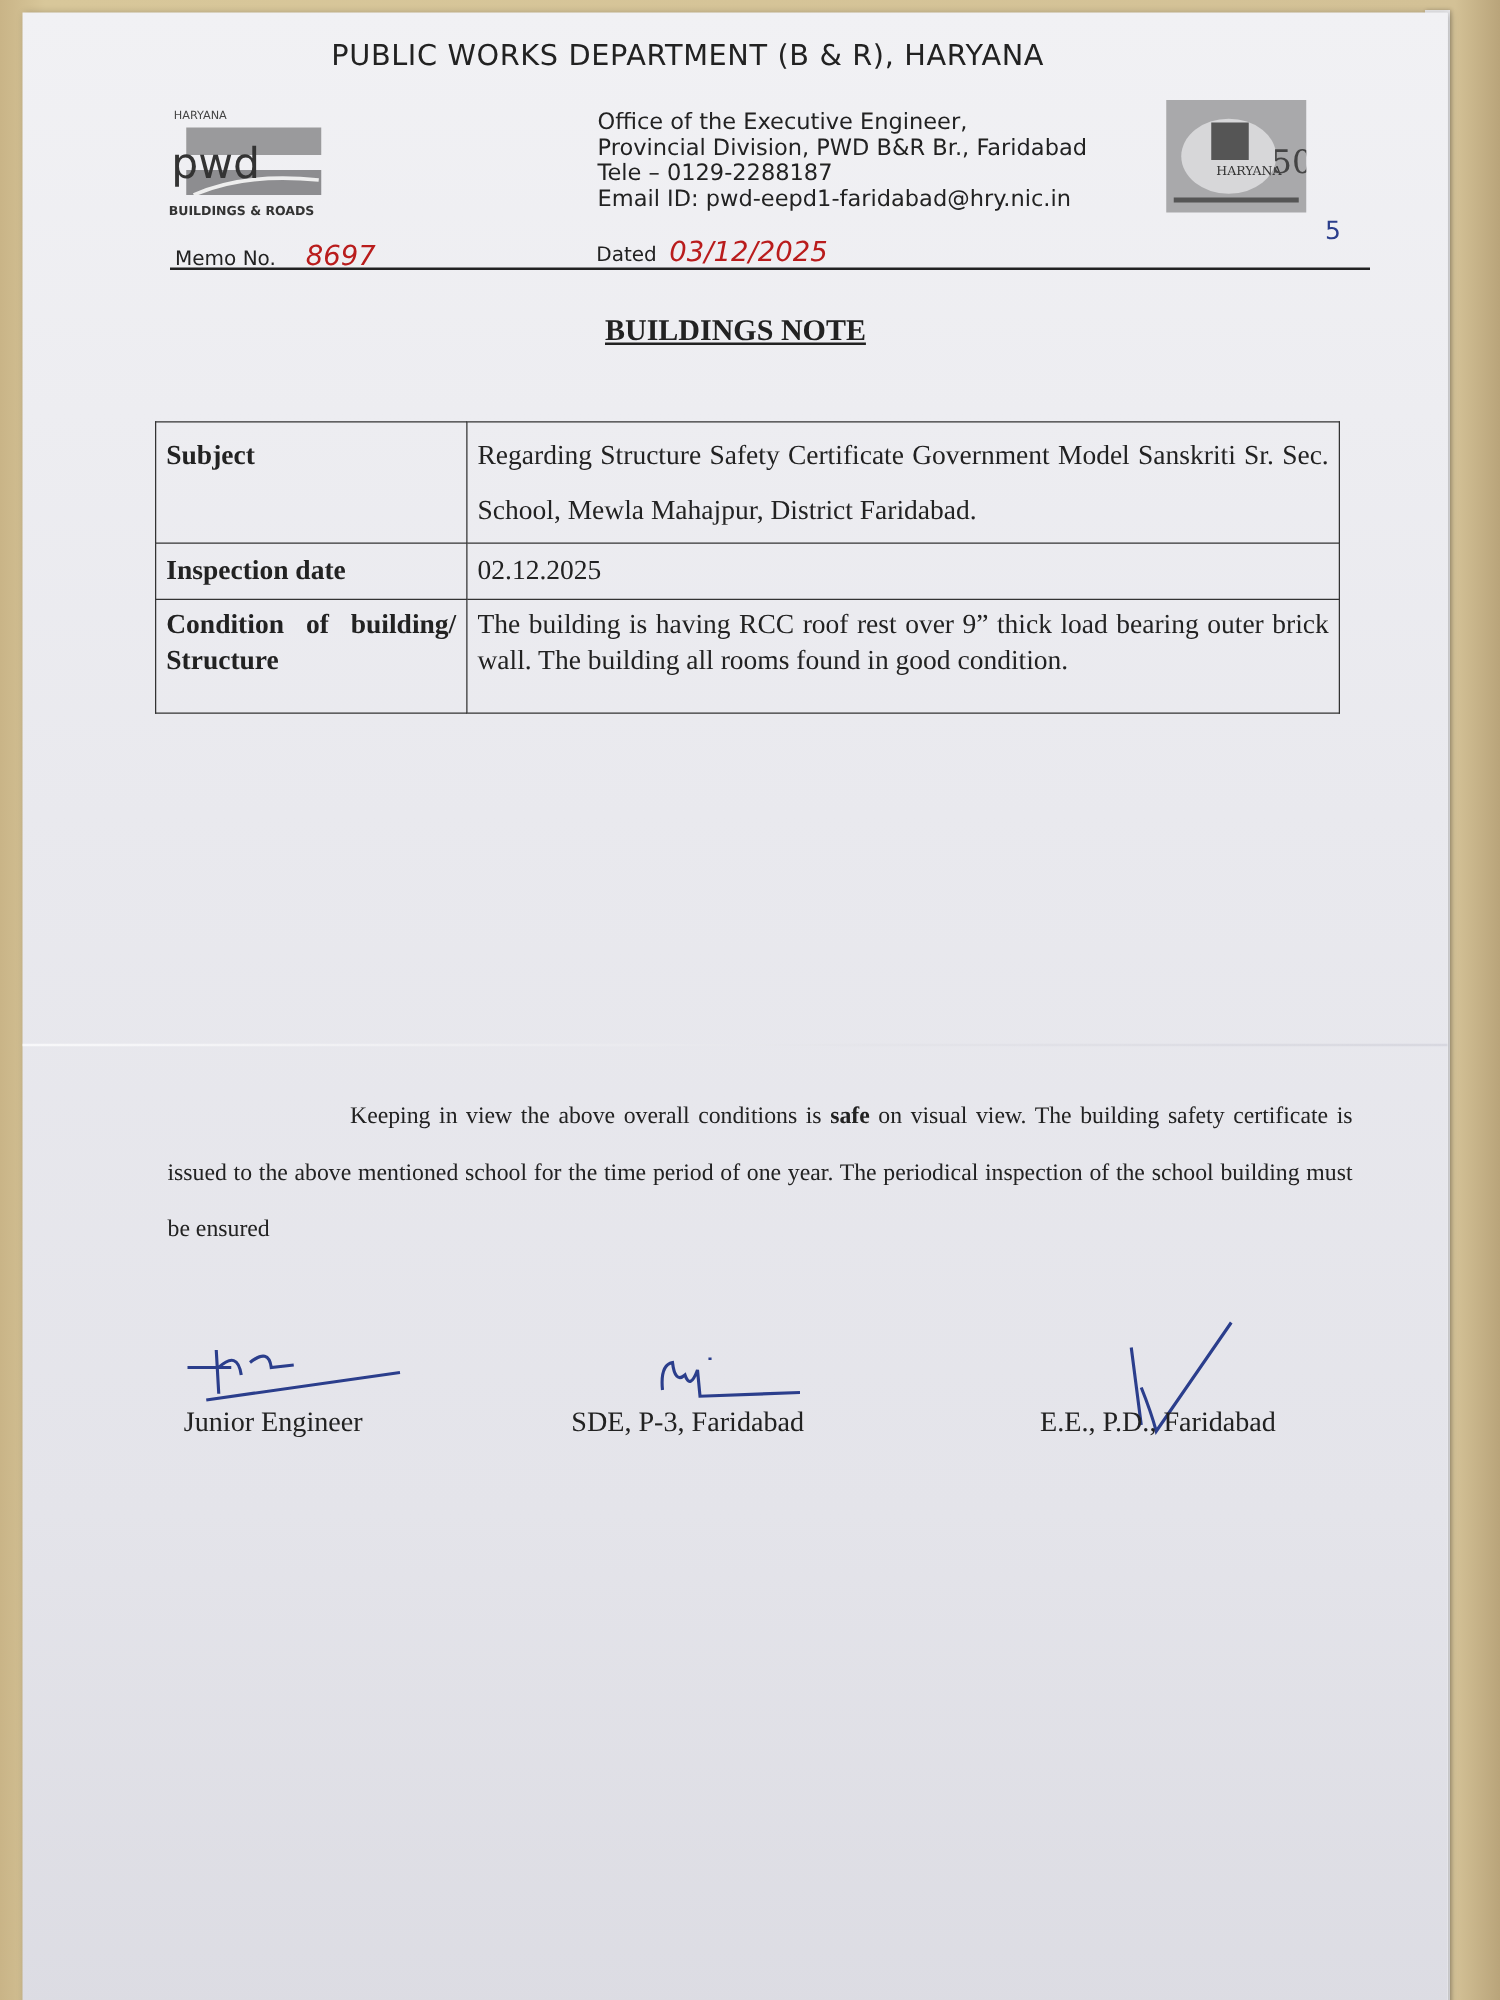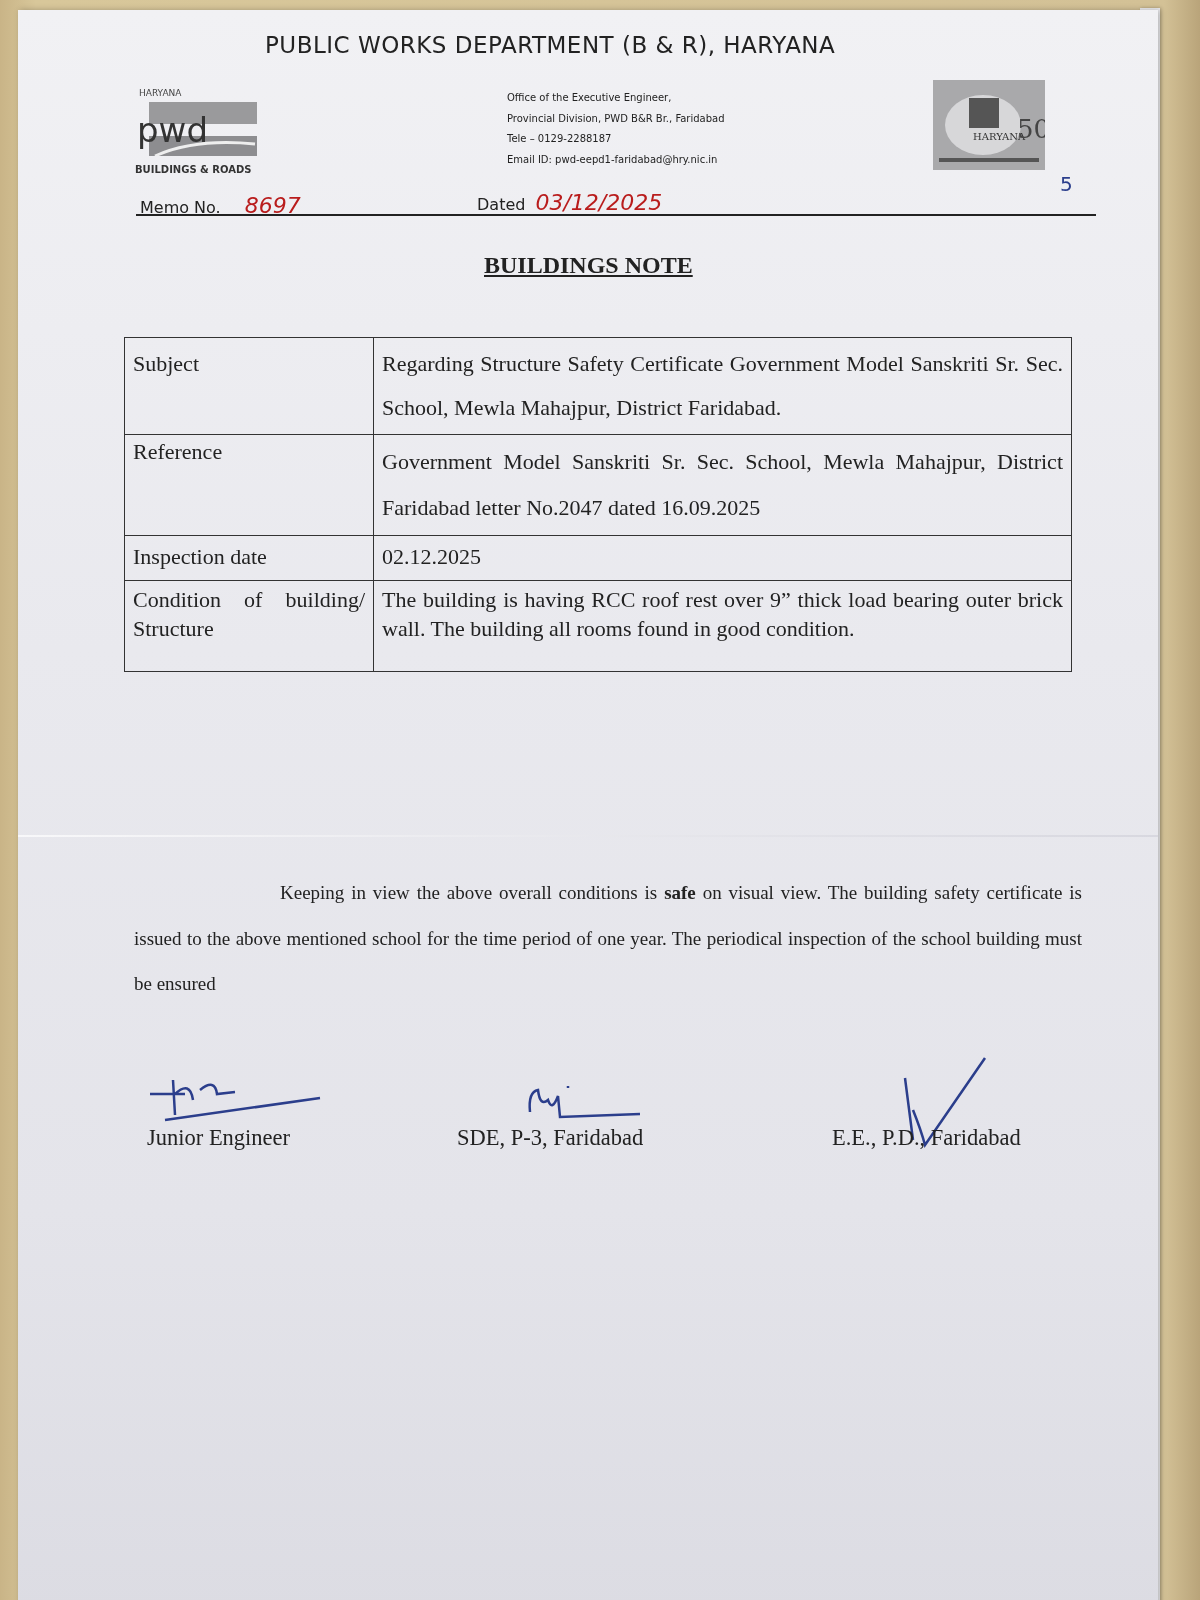--- a/index.html
+++ b/index.html
@@ -24,41 +24,41 @@
   .header-title {
     position:absolute; left:265px; top:32px; font-family:"DejaVu Sans", sans-serif;
     font-size:23px; letter-spacing:0.5px; color:#222;text-align:right;
   }
   .pwd-logo { position:absolute; left:135px; top:88px; width:135px; height:92px; }
   .pwd-logo .hr { font-family:"DejaVu Sans", sans-serif; font-size:9px; color:#444; position:absolute; left:4px; top:0; }
   .pwd-logo .mark { position:absolute; left:0; top:12px; width:130px; height:56px; }
   .pwd-logo .bnr { font-family:"DejaVu Sans", sans-serif; font-size:10px; color:#333; position:absolute; left:0; top:76px; font-weight:bold; }
   .office-block {
     position:absolute; left:478px; top:88px; font-family:"DejaVu Sans", sans-serif;
-    font-size:10px; line-height:20.5px; color:#222;margin-left:29px;
+    font-size:18px; line-height:20.5px; color:#222;
   }
   .emblem {
     position:absolute; left:933px; top:80px; width:112px; height:90px; background:#a9a9ab;
   }
   .memo-row { position:absolute; left:140px; top:193px; font-family:"DejaVu Sans", sans-serif; font-size:16px; color:#222; }
   .dated-row { position:absolute; left:477px; top:190px; font-family:"DejaVu Sans", sans-serif; font-size:16px; color:#222; }
   .hand { font-family:"DejaVu Sans", sans-serif; color:#b91c1c; font-size:22px; margin-left:24px; font-style:italic; }
   .hand-date { margin-left:10px; }
   .rule { position:absolute; left:136px; top:214px; width:960px; height:2px; background:#222; }
   .page-mark { position:absolute; left:1060px; top:172px; font-family:"DejaVu Sans", sans-serif; color:#2b3e8c; font-size:20px; }
   .doc-title {
     position:absolute; left:484px; top:252px; font-family:"Liberation Serif", serif; font-weight:bold;
     font-size:24px; text-decoration:underline; color:#222;
   }
   table.info {
     position:absolute; left:124px; top:337px; width:948px; border-collapse:collapse;
     font-family:"Liberation Serif", serif; font-size:22px; color:#222;
   }
   table.info td { border:1.5px solid #333; vertical-align:top; padding:4px 8px; }
-  table.info td.k { width:232px; font-weight:normal; text-align:justify; text-align-last:left;margin-left:17px; }
+  table.info td.k { width:232px; font-weight:bold; text-align:justify; text-align-last:left;margin-left:17px; }
   table.info td.v { text-align:justify; }
   .r1 td { height:85px; line-height:44px; }
   .r2 td { height:85px; }
   .r2 td.v, .r3 td.v { line-height:46px; }
   .r2 td.k { line-height:32px; }
   .r3 td { height:82px; }
   .r4 td { height:84px; line-height:31px; }
   .r5 td { height:36px; line-height:34px; padding-top:2px; padding-bottom:2px; }
   .r6 td { height:82px; line-height:29px; }
   .body-text {
@@ -116,24 +116,20 @@
 <div class="rule"></div>
 
 <div class="doc-title">BUILDINGS NOTE</div>
 
 <table class="info">
   <tbody>
       <tr class="r1">
     <td class="k">Subject</td>
     <td class="v">Regarding Structure Safety Certificate Government Model Sanskriti Sr. Sec. School, Mewla Mahajpur, District Faridabad.</td>
   </tr>
-  <tr class="r3">
-    <td class="k">Reference</td>
-    <td class="v">Government Model Sanskriti Sr. Sec. School, Mewla Mahajpur, District Faridabad letter No.2047 dated 16.09.2025</td>
-  </tr>
   <tr class="r5">
     <td class="k">Inspection date</td>
     <td class="v">02.12.2025</td>
   </tr>
   <tr class="r6">
     <td class="k">Condition of building/ Structure</td>
     <td class="v">The building is having RCC roof rest over 9” thick load bearing outer brick wall. The building all rooms found in good condition.</td>
   </tr>
 </tbody>
   </table>

